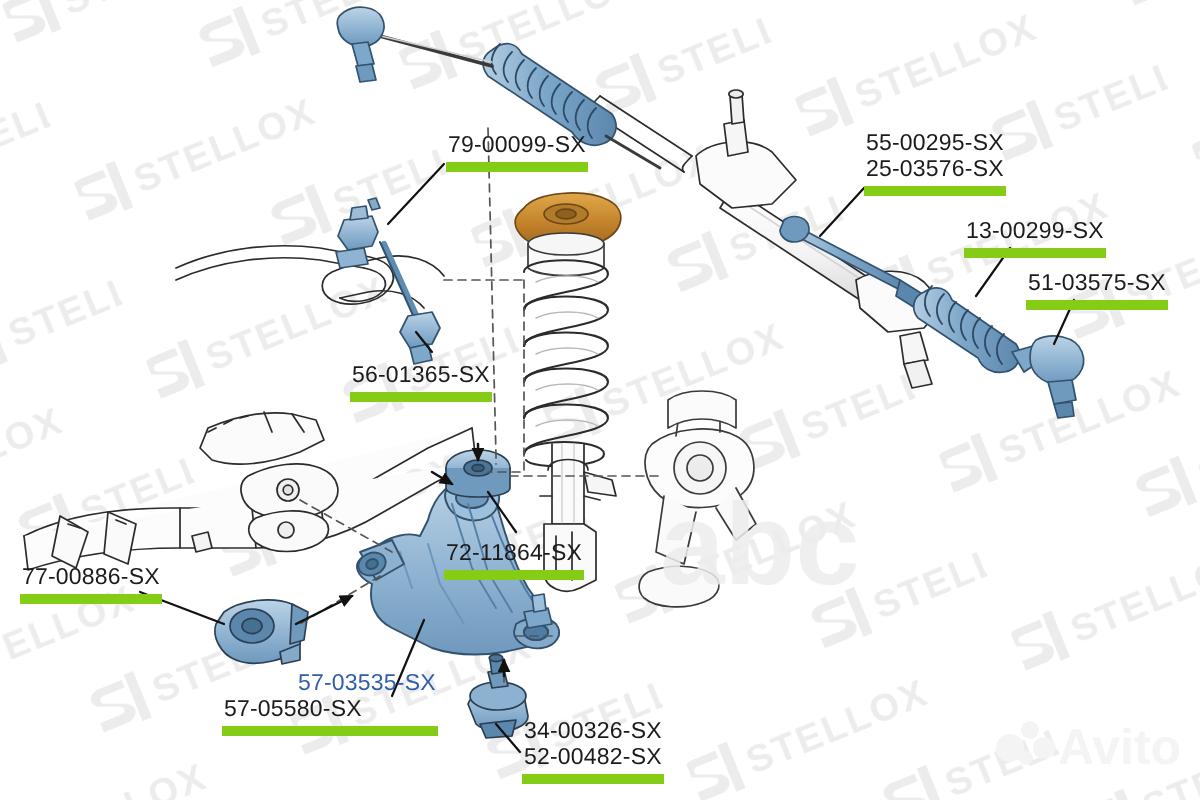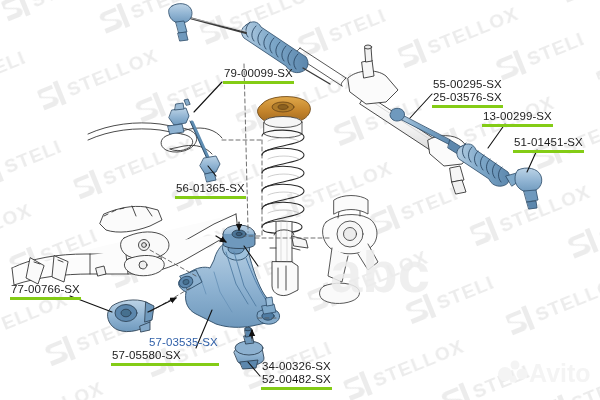--- a/index.html
+++ b/index.html
@@ -36,21 +36,21 @@
     font-size: 11.5px;
     line-height: 13px;
     color: #1b1b1b;
     letter-spacing: .1px;
   }
   .lbl .ln {
     display: block;
     padding: 0 1px;
   }
   .lbl.ul {
-    border-bottom: 3px solid #84cc16;
+    border-bottom: 5px solid #84cc16;
     padding-bottom: 1px;
   }
   .lbl .hi { color: #2f5fa8; margin-left: 37px; }
 </style>
 </head>
 <body>
 
 <div id="stage">
 
   <svg id="watermark-layer" viewBox="0 0 600 400">
@@ -412,36 +412,39 @@
   <div id="label-layer">
 
     <div class="lbl ul" style="left:223px; top:67px;">
       <span class="ln">79-00099-SX</span>
     </div>
 
     <div class="lbl ul" style="left:175px; top:182px;">
       <span class="ln">56-01365-SX</span>
     </div>
 
-    <div class="lbl ul" style="left:432px; top:66px;margin-top:12px;">
+    <div class="lbl ul" style="left:432px; top:66px;">
       <span class="ln">55-00295-SX</span>
       <span class="ln">25-03576-SX</span>
     </div>
 
     <div class="lbl ul" style="left:482px; top:110px;">
       <span class="ln">13-00299-SX</span>
     </div>
 
     <div class="lbl ul" style="left:513px; top:136px;">
-      <span class="ln">51-01451-SX</span>
-    </div>
-
+      <span class="ln">51-03575-SX</span>
+    </div>
+
+    <div class="lbl ul" style="left:222px; top:271px;">
+      <span class="ln">72-11864-SX</span>
+    </div>
 
     <div class="lbl ul" style="left:10px; top:283px;">
-      <span class="ln">77-00766-SX</span>
+      <span class="ln">77-00886-SX</span>
     </div>
 
     <div class="lbl ul" style="left:111px; top:336px;">
       <span class="ln hi">57-03535-SX</span>
       <span class="ln">57-05580-SX</span>
     </div>
 
     <div class="lbl ul" style="left:261px; top:360px;">
       <span class="ln">34-00326-SX</span>
       <span class="ln">52-00482-SX</span>

